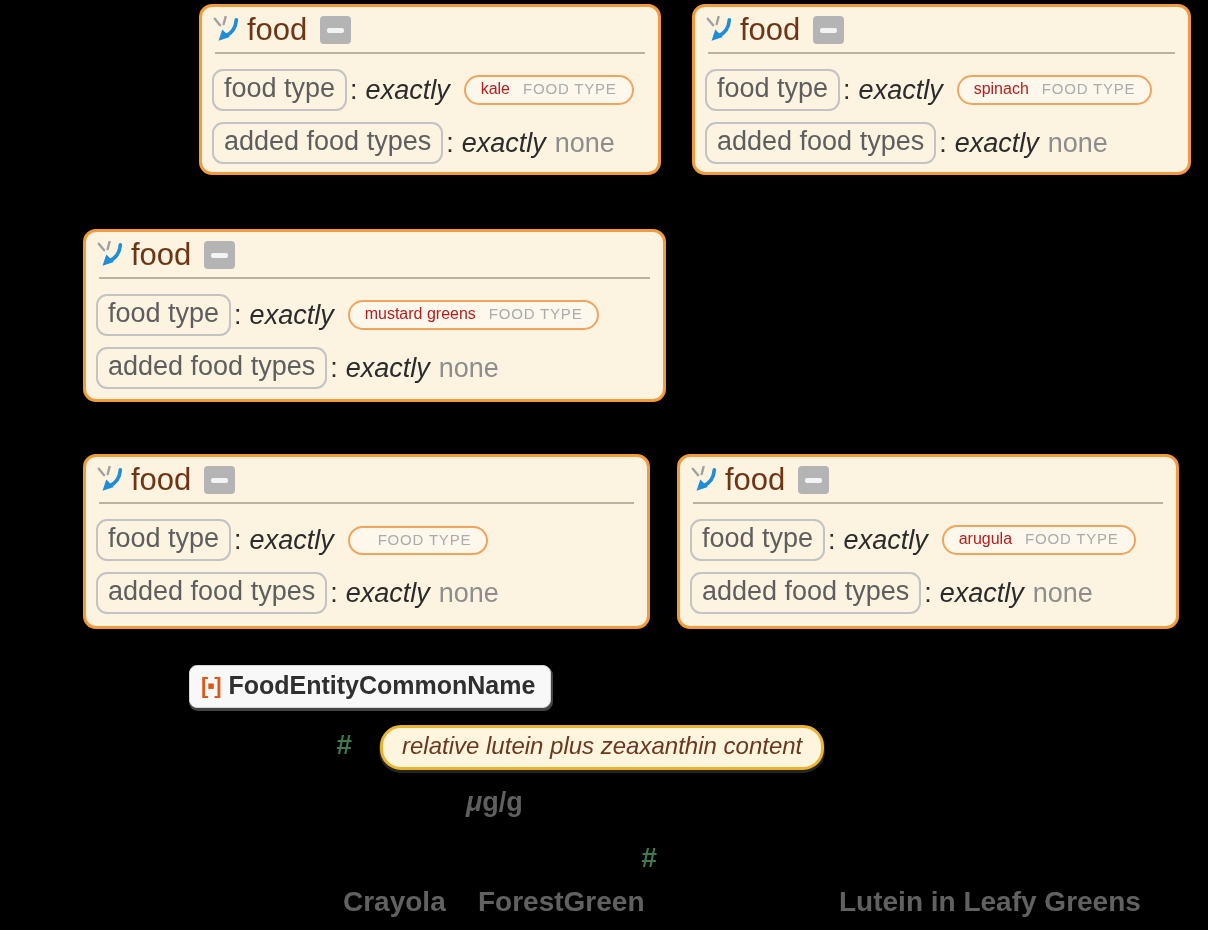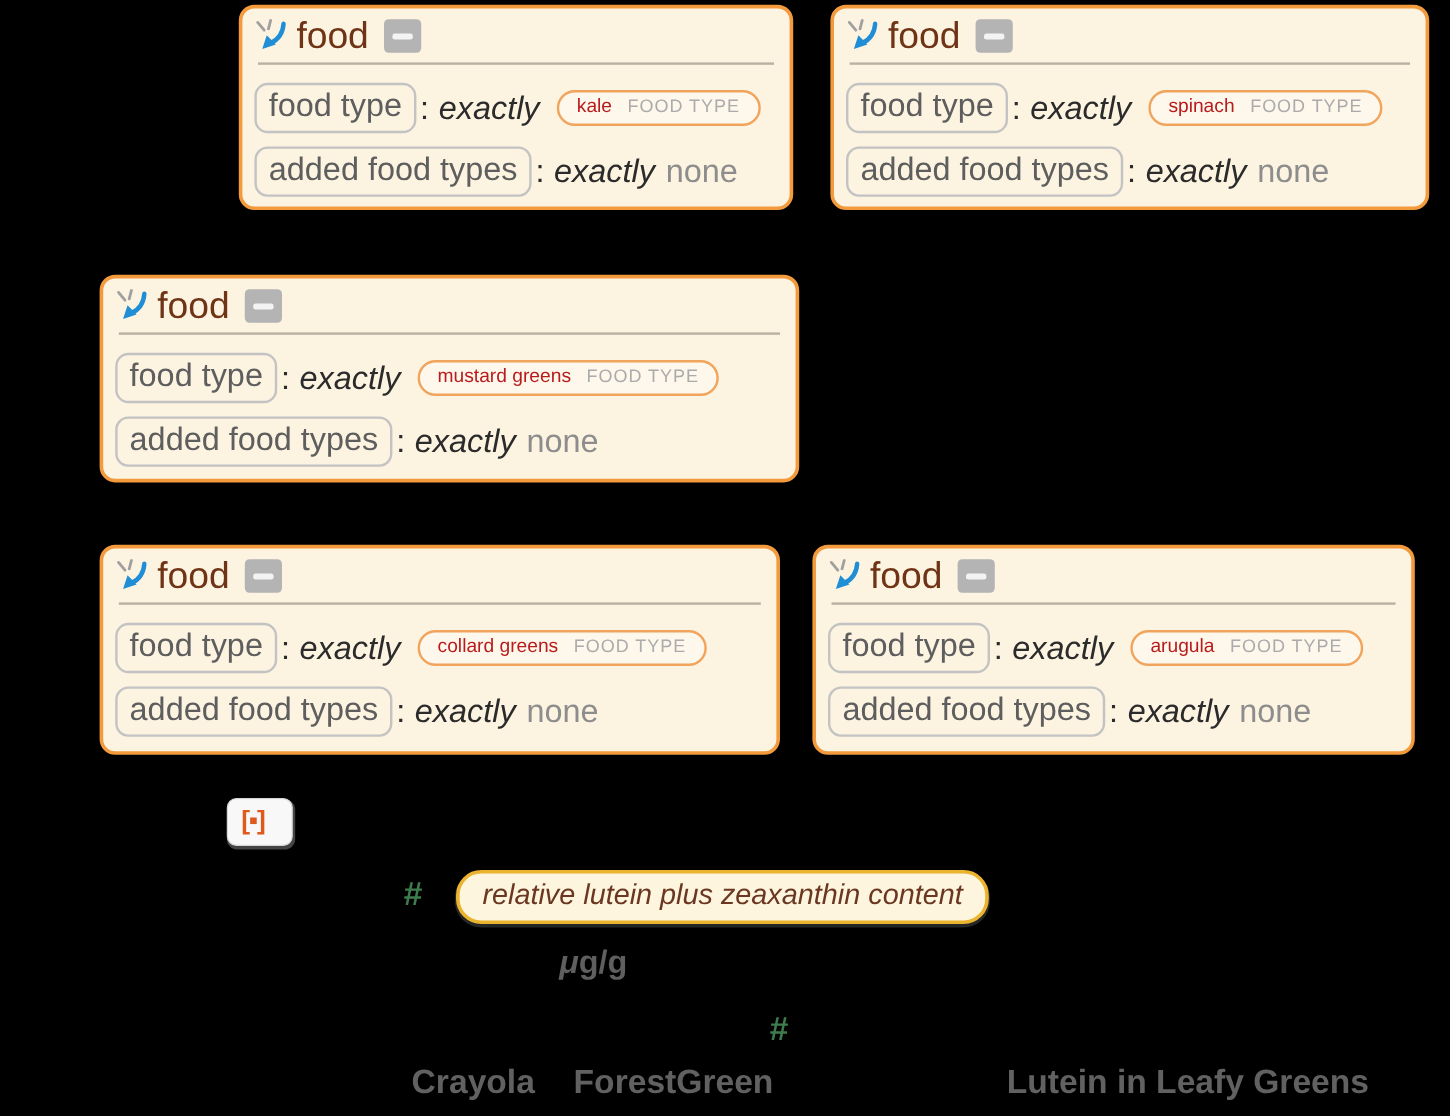--- a/index.html
+++ b/index.html
@@ -167,21 +167,20 @@
           <span class="minus-bar"></span>
         </span>
     </div>
     <div class="card-divider"></div>
     <div class="card-body">
       <div class="prop-row">
         <span class="prop-box">food type</span>
         <span class="colon">:</span>
         <span class="exactly">exactly</span>
         <span class="entity-pill">
-          <span class="entity-name">collard greens</span>
           <span class="entity-tag">FOOD TYPE</span>
         </span>
       </div>
       <div class="prop-row">
         <span class="prop-box">added food types</span>
         <span class="colon">:</span>
         <span class="exactly">exactly</span>
         <span class="none-val">none</span>
       </div>
     </div>
@@ -217,20 +216,21 @@
         <span class="prop-box">added food types</span>
         <span class="colon">:</span>
         <span class="exactly">exactly</span>
         <span class="none-val">none</span>
       </div>
     </div>
   </div>
 
   <div class="resource-chip" style="left:189px;top:665px;">
     <span class="resource-icon">[▪]</span>
+    <span class="resource-name">FoodEntityCommonName</span>
   </div>
 
   <span class="slot" style="left:336px;top:729px;">#</span>
 
   <div class="property-pill" style="left:380px;top:725px;">
     <span class="property-text">relative lutein plus zeaxanthin content</span>
   </div>
 
   <span class="unit" style="left:466px;top:787px;"><span class="mu">μ</span><span>g/g</span></span>
 

